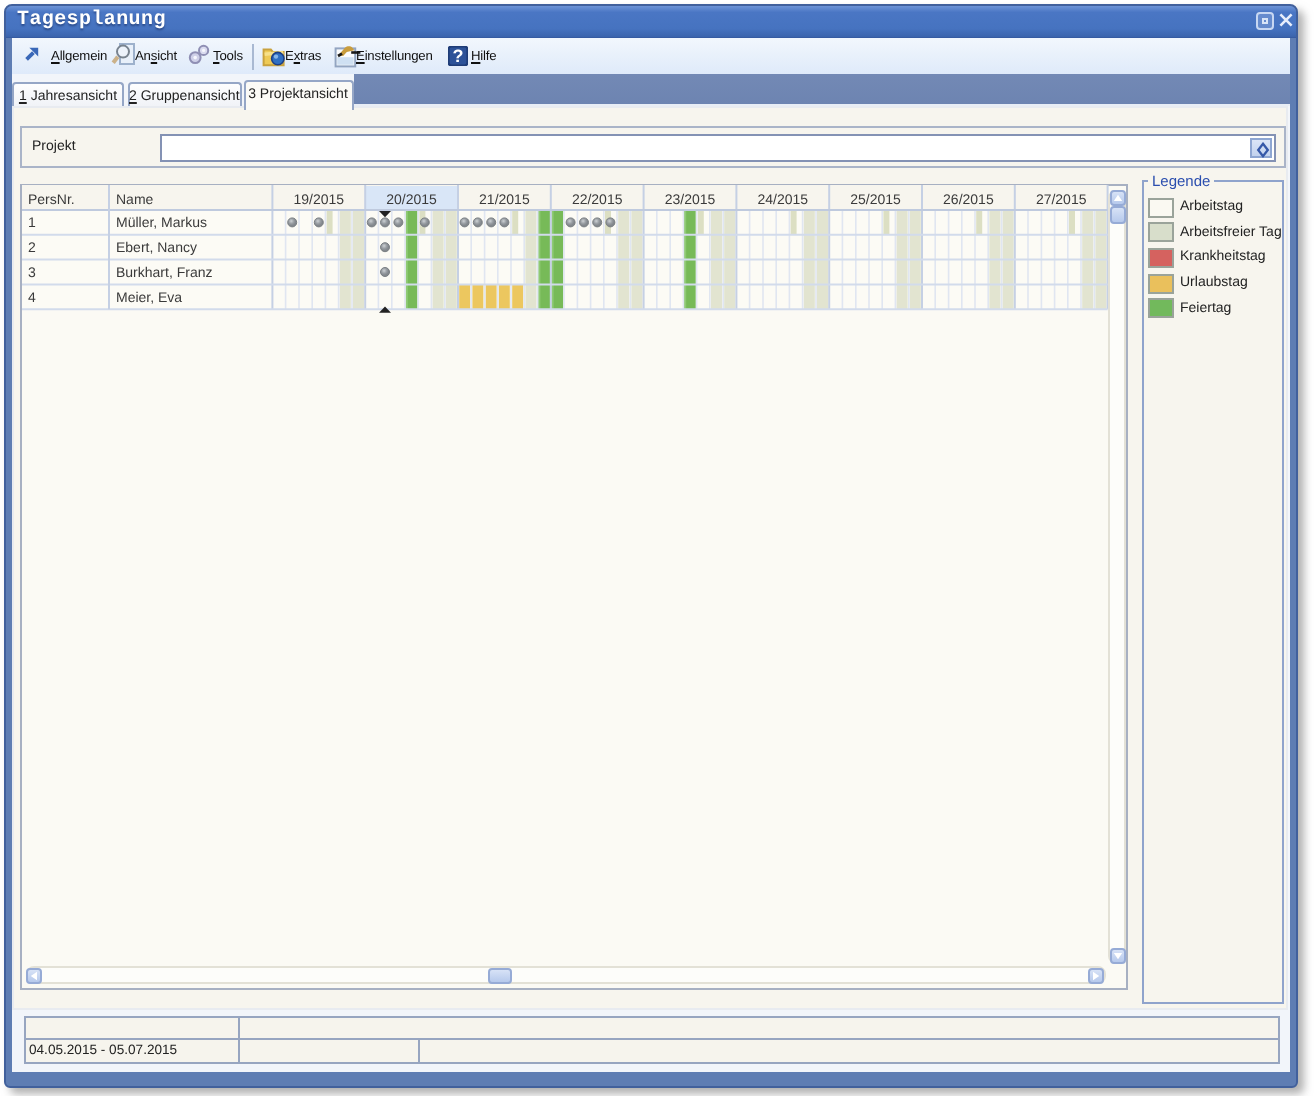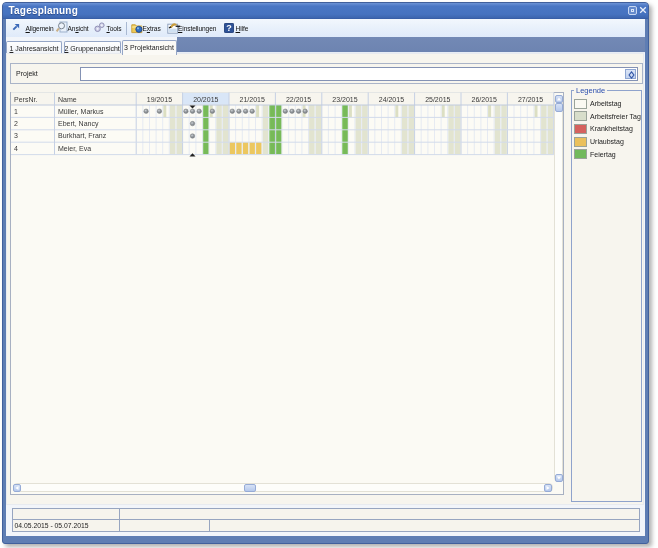--- a/index.html
+++ b/index.html
@@ -1,19 +1,19 @@
 <!DOCTYPE html>
 <html><head><meta charset="utf-8"><style>
 * { margin:0; padding:0; box-sizing:border-box; }
 html,body { width:658px; height:548px; background:#ffffff; font-family:"Liberation Sans", sans-serif; position:relative; overflow:hidden; }
 .abs { position:absolute; }
 #frame { left:2px; top:2px; width:647px; height:542px; background:#5e7db3; border:1px solid #41609c;
   border-radius:4px 4px 3px 3px; box-shadow:3px 3px 4px rgba(125,125,125,.6); }
 #title { left:3px; top:3px; width:645px; height:16px; border-radius:3px 3px 0 0;
-  background:linear-gradient(180deg,#6c93d6 0%,#4a76c4 20%,#4673c0 70%,#3c65ae 95%,#33579c 100%); }
+  background:linear-gradient(180deg,#6c93d6 0%,#4a76c4 20%,#4673c0 70%,#3c65ae 95%,#33579c 100%);font-family:Liberation Mono, monospace; }
 #title .t { position:absolute; left:5.5px; top:1.5px; font-size:10px; font-weight:bold; color:#fff;
   text-shadow:0 1px 1px rgba(20,40,90,.55); letter-spacing:.2px; }
 #inner { left:6px; top:19px; width:639px; height:517px; background:#f2f5fa; }
 #bmax { left:628px; top:6px; width:9px; height:9px; border:1px solid #c7d7f2; border-radius:2px; background:rgba(190,208,240,.25); }
 #bmax i { position:absolute; left:2px; top:2px; width:3px; height:3px; border:1px solid #d8e4f6; }
 
 #menubar { left:6px; top:19px; width:639px; height:17.5px;
   background:linear-gradient(180deg,#f2f7fd 0%,#e9f1fb 45%,#dfeafa 100%); }
 .mi { position:absolute; font-size:6.6px; letter-spacing:-0.1px; color:#111; white-space:nowrap; top:24.5px; }
 .mi u { text-decoration:underline; }

